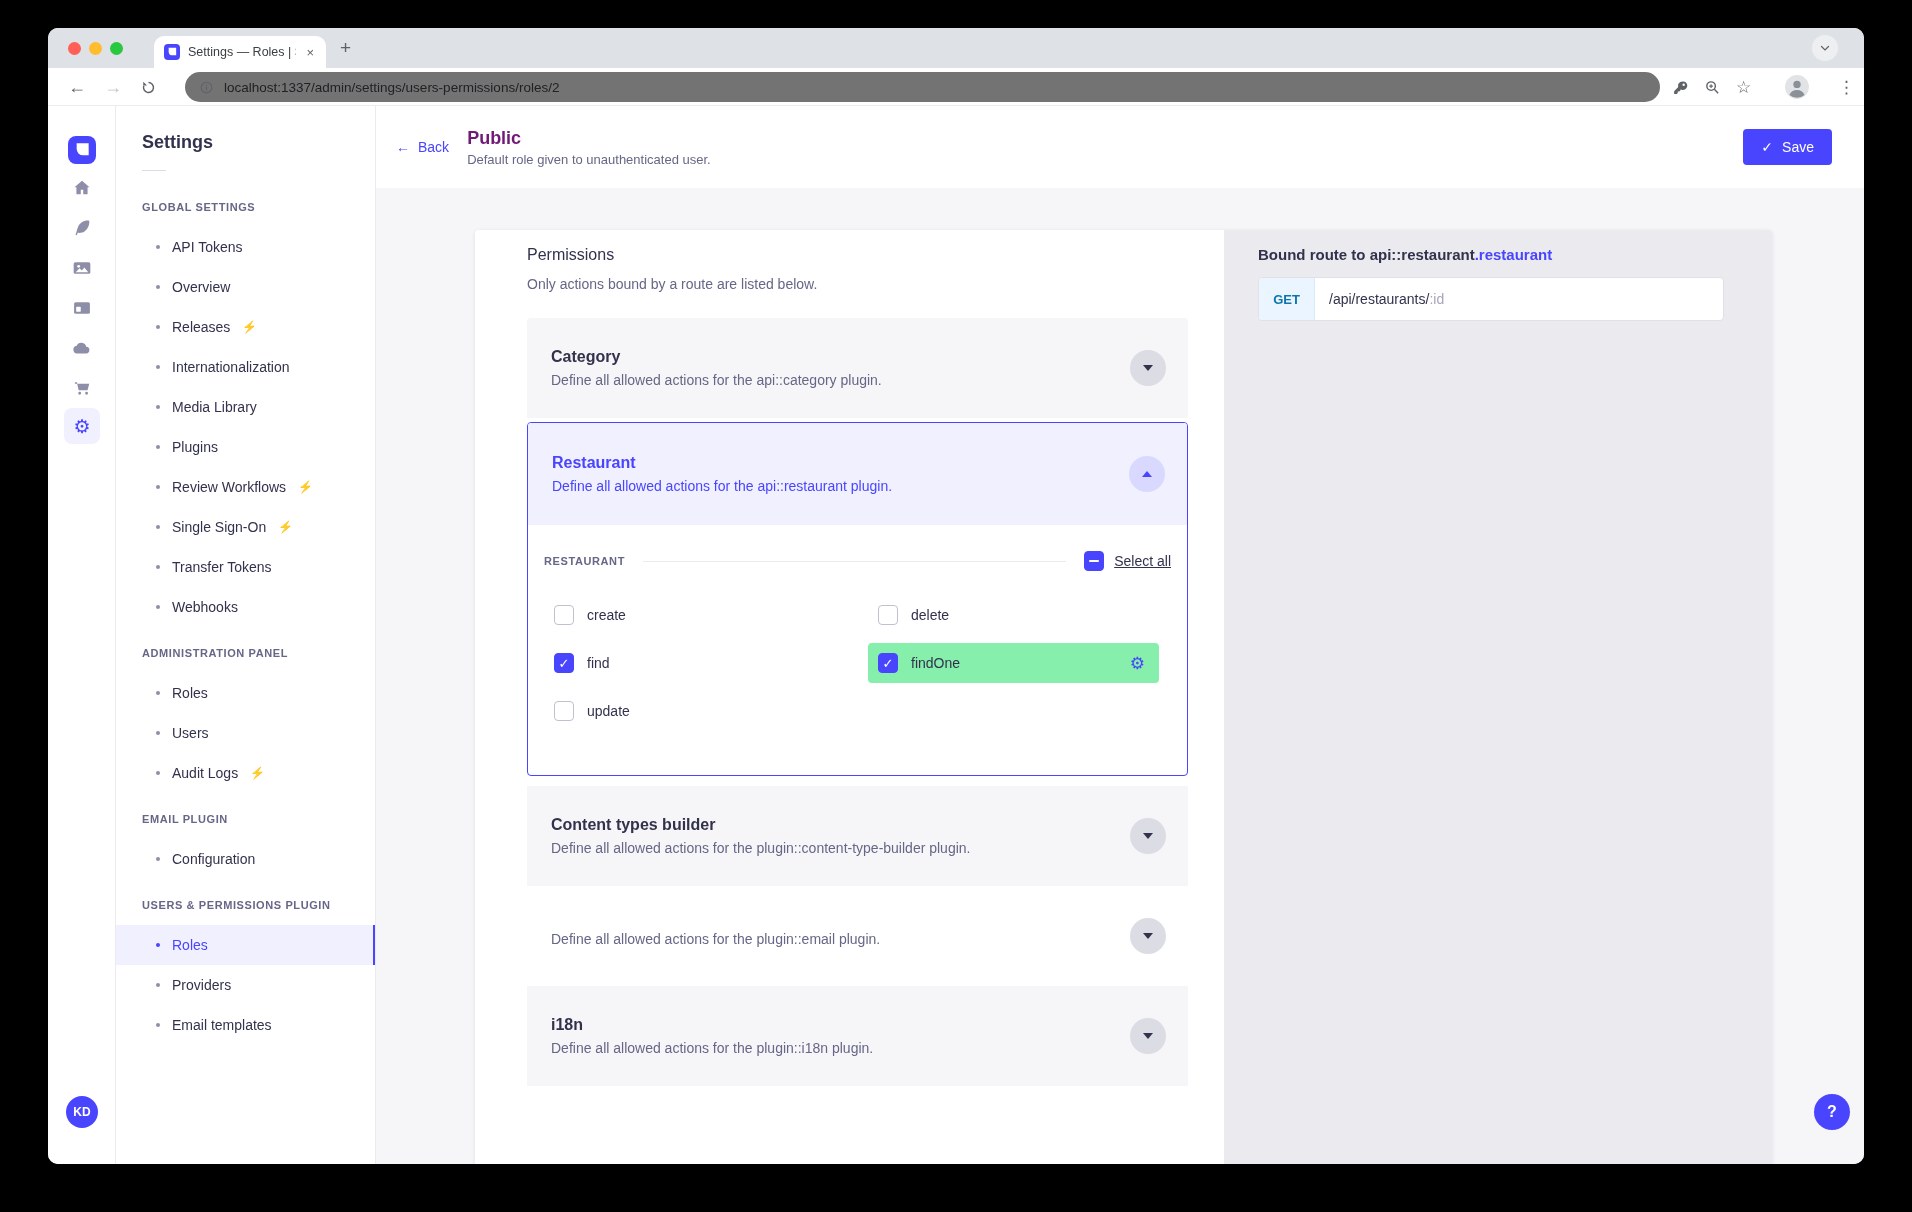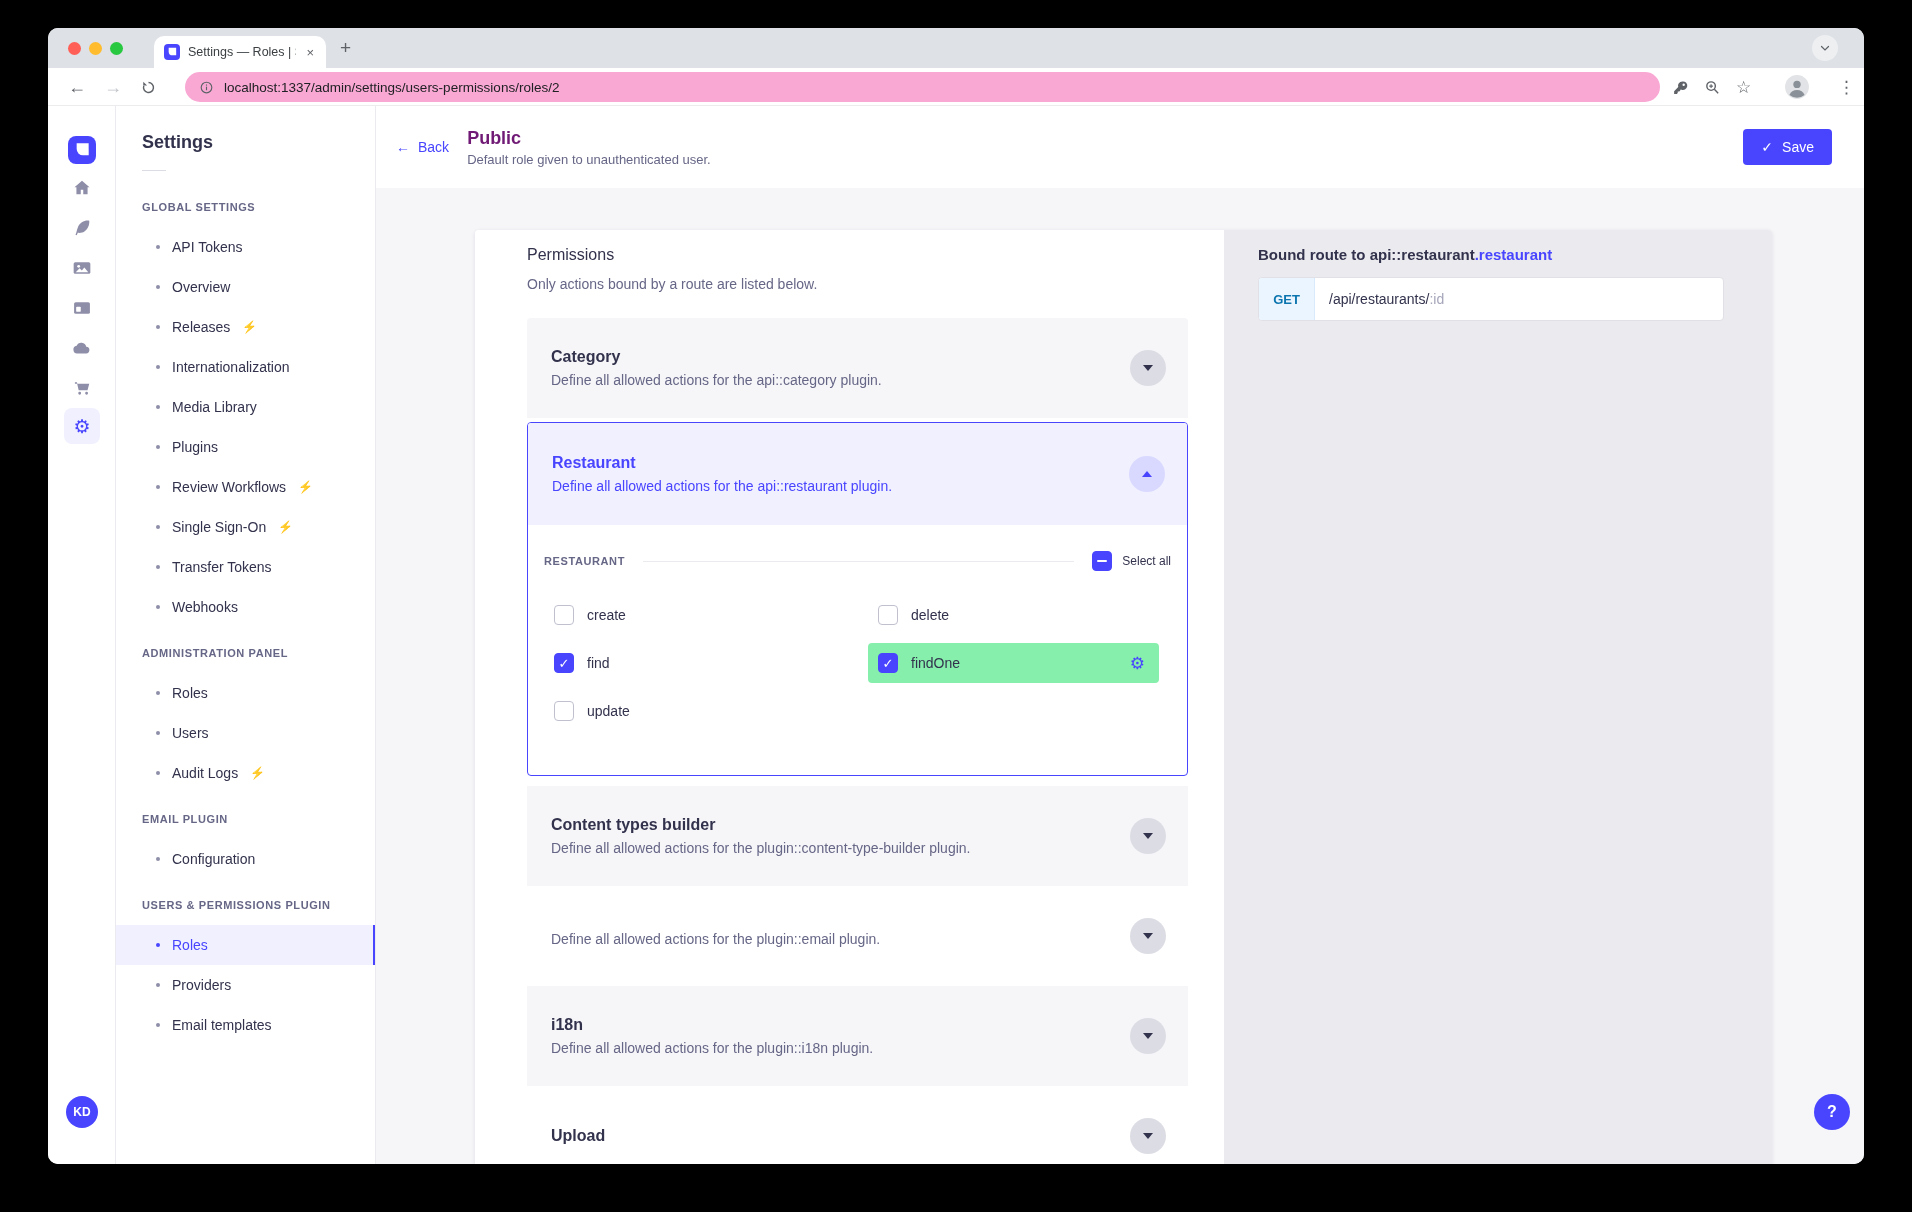--- a/index.html
+++ b/index.html
@@ -17,21 +17,21 @@
          border-radius:10px 10px 0 0; display:flex; align-items:center; padding:0 10px; gap:8px; }
   .favicon { width:16px; height:16px; border-radius:4px; background:#4945ff; display:grid; place-items:center; flex:none; }
   .tab-title { font-size:12.5px; color:#3c4043; white-space:nowrap; overflow:hidden; flex:1; }
   .tab-close { font-size:13px; color:#5f6368; padding:0 2px; }
   .newtab { position:absolute; left:292px; top:9px; font-size:19px; color:#5f6368; }
   .tab-search { position:absolute; right:26px; top:7px; width:26px; height:26px; border-radius:50%;
                 background:#edeff1; display:grid; place-items:center; color:#5f6368; }
   .toolbar { height:38px; background:#fff; position:relative; border-bottom:1px solid #ececee; }
   .tb { position:absolute; top:0; height:38px; display:flex; align-items:center; color:#5f6368; }
   .tb-back{left:20px;font-size:18px;} .tb-fwd{left:56px;font-size:18px;color:#c0c4c9;} .tb-reload{left:92px;}
-  .urlbar { position:absolute; left:137px; top:4px; width:1475px; height:30px; background:#f9a8d4;
+  .urlbar { position:absolute; left:137px; top:4px; width:1475px; height:30px; background:#737373;
             border-radius:15px; display:flex; align-items:center; padding:0 14px; }
   .url { font-size:13.5px; color:#202124; margin-left:10px; }
   .tb-key{left:1624px}.tb-zoom{left:1656px}.tb-star{left:1688px;font-size:17px}.tb-avatar{left:1736px}.tb-dots{left:1790px;font-size:17px}
 
   
   .app { position:absolute; top:78px; left:0; right:0; bottom:0; }
   .rail { position:absolute; left:0; top:0; bottom:0; width:68px; background:#fff; border-right:1px solid #eaeaef; }
   .rail-logo { position:absolute; left:20px; top:30px; width:28px; height:28px; border-radius:8px;
                background:#4945ff; display:grid; place-items:center; }
   .rail-icon { position:absolute; left:50%; transform:translateX(-50%); width:24px; height:24px;
@@ -92,21 +92,21 @@
 
   .rest-box { margin:4px 0 10px; border:1px solid #4945ff; border-radius:4px; background:#fff; }
   .rest-header { height:102px; background:#f0f0ff; border-radius:3px 3px 0 0; display:flex;
                  align-items:center; padding:0 22px 0 24px; }
   .rest-header .acc-name, .rest-header .acc-desc { color:#4945ff; }
   .rest-header .acc-btn { background:#d9d8ff; }
   .rest-body { padding:26px 16px 44px; }
   .sec-row { display:flex; align-items:center; height:20px; }
   .sec-label { font-size:11px; font-weight:bold; letter-spacing:.6px; color:#666687; }
   .sec-line { flex:1; border-top:1px solid #eaeaef; margin:0 18px; }
-  .select-label { margin-left:10px; font-size:12px; color:#32324d; }
+  .select-label { margin-left:10px; font-size:14px; color:#32324d;text-decoration:underline; }
 
   .cb { width:20px; height:20px; border:1px solid #c0c0cf; border-radius:4px; background:#fff;
         display:grid; place-items:center; color:#fff; font-size:13px; flex:none; cursor:pointer; }
   .cb.checked { background:#4945ff; border-color:#4945ff; }
   .cb.checked::after { content:"✓"; }
   .cb.indet { background:#4945ff; border-color:#4945ff; }
   .cb.indet::after { content:""; width:10px; height:2px; background:#fff; border-radius:1px; }
 
   .actions-grid { margin-top:24px; display:grid; grid-template-columns:324px 1fr; row-gap:8px; }
   .cell { height:40px; display:flex; align-items:center; padding-left:10px; gap:13px;
@@ -428,28 +428,20 @@
               <div class="acc gray">
                 <div class="acc-texts">
                   <div class="acc-name">i18n</div>
                   <div class="acc-desc">Define all allowed actions for the plugin::i18n plugin.</div>
                 </div>
                 <button class="acc-btn">
                     <span class="tri-down"></span>
                   </button>
               </div>
 
-              <div class="acc white">
-                <div class="acc-texts">
-                  <div class="acc-name">Upload</div>
-                </div>
-                <button class="acc-btn">
-                    <span class="tri-down"></span>
-                  </button>
-              </div>
 
             </div>
           </div>
 
           <div class="card-right">
             <div class="br-title">
               <span>Bound route to api::restaurant</span><span class="br-accent">.restaurant</span>
             </div>
             <div class="route">
               <span class="method">GET</span>

